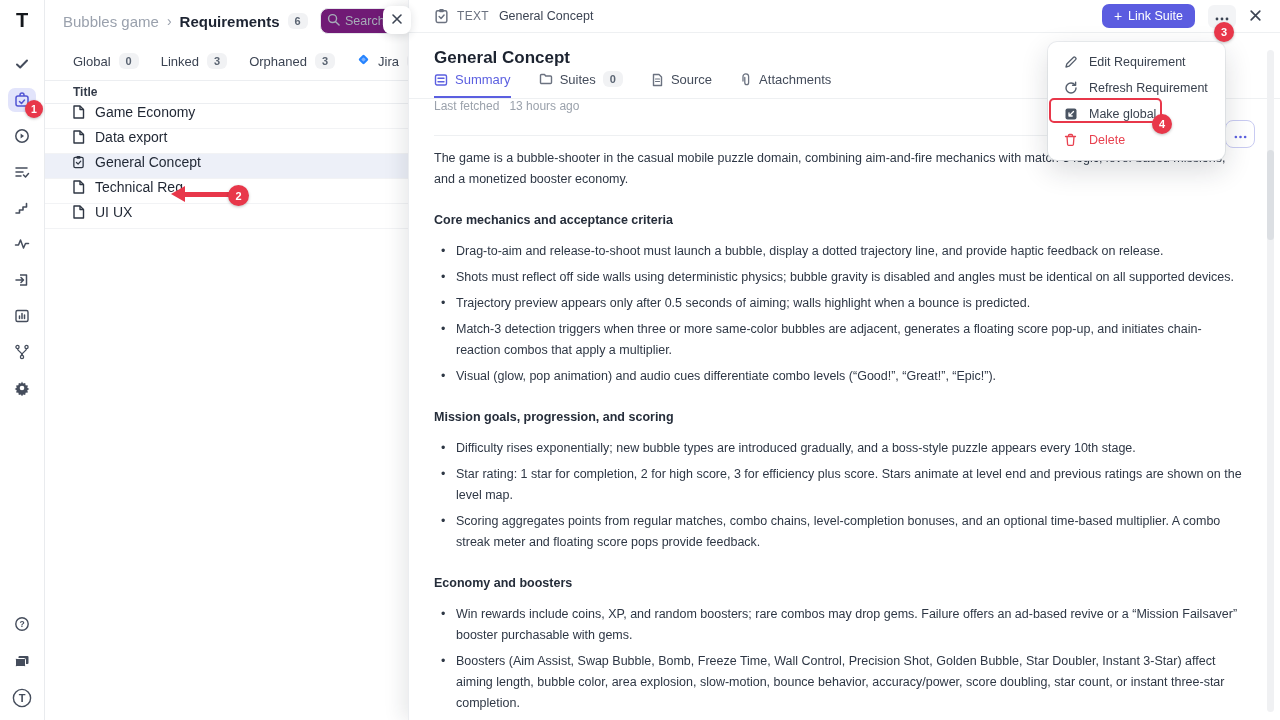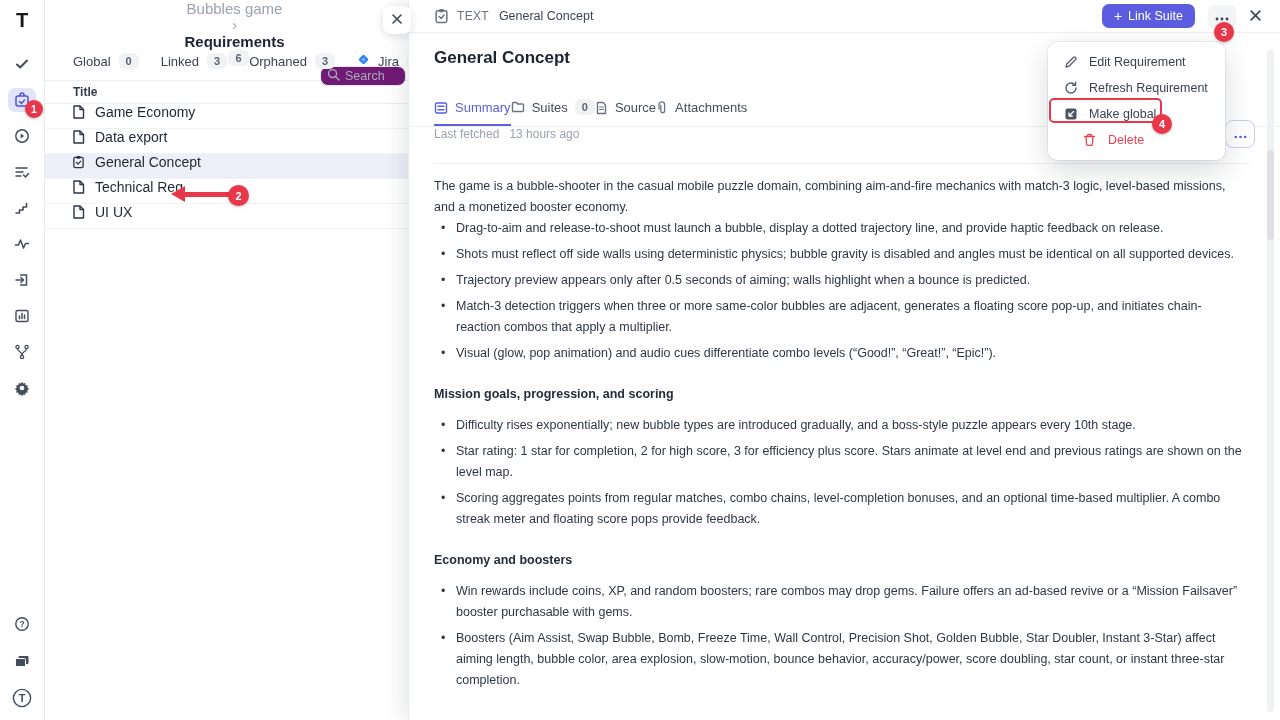--- a/index.html
+++ b/index.html
@@ -12,21 +12,21 @@
   .rail-logo { margin-top:10px; font-weight:bold; font-size:20px; color:#14171c; line-height:1; }
   .rail-icons { margin-top:22px; display:flex; flex-direction:column; align-items:center; gap:12px; }
   .rail-item { width:28px; height:24px; display:flex; align-items:center; justify-content:center;
     color:#454d5c; position:relative; border-radius:7px; cursor:pointer; }
   .rail-item.active { background:#e2e4fb; color:#5254d3; }
   .rail-bottom { margin-top:auto; margin-bottom:10px; display:flex; flex-direction:column; align-items:center; gap:13px; }
   .rail svg { display:block; }
 
   
   .list-panel { position:absolute; left:45px; top:0; bottom:0; width:371px; background:#fff; }
-  .list-head { display:flex; align-items:center; height:42px; padding:0 10px 0 18px;flex-direction:column; }
+  .list-head { display:flex; align-items:center; height:42px; padding:0 10px 0 18px; }
   .crumb-project { color:#9aa1ad; font-size:15px; }
   .crumb-sep { color:#9aa1ad; font-size:14px; margin:0 8px; }
   .crumb-current { color:#1d2432; font-size:15px; font-weight:bold; }
   .crumb-count { background:#f1f2f4; color:#5a6472; font-size:11px; font-weight:bold;
     border-radius:6px; padding:2px 7px; margin-left:8px; }
   .search-box { margin-left:auto; width:86px; height:26px; border:1px solid #e6e8ec; border-radius:8px;
     display:flex; align-items:center; padding:0 6px; color:#a6adb8; background:#701a75; }
   .search-box .ph { font-size:12.5px; color:#a6adb8; margin-left:5px; white-space:nowrap; overflow:hidden; }
 
   .filters { display:flex; align-items:center; height:38px; padding-left:28px; gap:22px; white-space:nowrap; }
@@ -53,21 +53,21 @@
   .d-head-right { margin-left:auto; display:flex; align-items:center; gap:13px; }
   .btn-link-suite { background:#5b5ce0; color:#fff; border:none; border-radius:7px; height:24px;
     padding:0 12px; font-size:12.5px; font-family:inherit; display:flex; align-items:center; gap:6px; cursor:pointer; }
   .btn-link-suite .plus { font-size:14px; line-height:1; }
   .btn-dots { width:28px; height:23px; background:#f3f4f6; border:none; border-radius:6px;
     display:flex; align-items:center; justify-content:center; cursor:pointer; color:#3c4453; }
   .btn-close { background:none; border:none; font-size:15px; color:#3c4453; cursor:pointer; display:flex; }
 
   .d-body { padding:0 0 0 25px; }
   .d-title { font-size:17px; font-weight:bold; color:#1c2330; margin-top:15px; }
-  .tabs { display:flex; align-items:flex-end; margin-top:31px; }
+  .tabs { display:flex; align-items:flex-end; gap:28px; margin-top:3px; }
   .tab { display:flex; align-items:center; gap:7px; font-size:13px; color:#444c5b;
     padding-bottom:9px; border-bottom:2px solid transparent; cursor:pointer; }
   .tab .tic { color:#6b7280; display:flex; }
   .tab.active { color:#5b5fe0; border-bottom-color:#5b5fe0; }
   .tab.active .tic { color:#5b5fe0; }
   .tab .cnt { background:#f1f2f4; color:#5a6472; font-size:11px; font-weight:bold; border-radius:6px; padding:2px 7px; }
   .tabs-divider { border-bottom:1px solid #eef0f2; margin-left:-25px; }
   .meta-row { height:37px; display:flex; gap:10px; font-size:12px; color:#9ba2ac;
     border-bottom:1px solid #eef0f2; margin-right:30px; }
 
@@ -87,21 +87,21 @@
   .search-clear { position:absolute; left:383px; top:6px; width:28px; height:28px; background:#fff;
     border:none; border-radius:8px; box-shadow:0 2px 8px rgba(30,35,50,.14); z-index:11;
     display:flex; align-items:center; justify-content:center; color:#3c4453; cursor:pointer; }
 
   
   .menu { position:absolute; left:1048px; top:42px; width:177px; background:#fff; border-radius:9px;
     box-shadow:0 10px 28px rgba(25,30,45,.16), 0 0 0 1px #eef0f2; z-index:20; padding:7px 0; }
   .menu-item { display:flex; align-items:center; gap:11px; height:26px; padding:0 15px;
     font-size:12.5px; color:#3a424f; cursor:pointer; }
   .menu-item .mic { width:15px; display:flex; justify-content:center; color:#555e6c; }
-  .menu-item.danger { color:#e8414f;margin-left:19px; }
+  .menu-item.danger { color:#e8414f; }
   .menu-item.danger .mic { color:#e8414f; }
 
   .inline-dots-btn { position:absolute; left:1225px; top:120px; width:30px; height:28px; background:#fff;
     border:1px solid #c9cbf2; border-radius:8px; z-index:12; display:flex; align-items:center;
     justify-content:center; color:#5b5fe0; cursor:pointer; }
 
   
   .ann { position:absolute; z-index:30; pointer-events:none; }
   .ann-badge { width:20px; height:20px; border-radius:50%; background:#e8374a; color:#fff;
     font-size:11px; font-weight:bold; display:flex; align-items:center; justify-content:center;
@@ -406,20 +406,21 @@
     <div class="tabs-divider"></div>
 
     <div class="meta-row">
       <span>Last fetched</span>
       <span>13 hours ago</span>
     </div>
 
     <div class="content">
       <p class="intro">The game is a bubble-shooter in the casual mobile puzzle domain, combining aim-and-fire mechanics with match-3 logic, level-based missions, and a monetized booster economy.</p>
 
+      <h4>Core mechanics and acceptance criteria</h4>
       <ul>
         <li>Drag-to-aim and release-to-shoot must launch a bubble, display a dotted trajectory line, and provide haptic feedback on release.</li>
         <li>Shots must reflect off side walls using deterministic physics; bubble gravity is disabled and angles must be identical on all supported devices.</li>
         <li>Trajectory preview appears only after 0.5 seconds of aiming; walls highlight when a bounce is predicted.</li>
         <li>Match-3 detection triggers when three or more same-color bubbles are adjacent, generates a floating score pop-up, and initiates chain-reaction combos that apply a multiplier.</li>
         <li>Visual (glow, pop animation) and audio cues differentiate combo levels (“Good!”, “Great!”, “Epic!”).</li>
       </ul>
 
       <h4>Mission goals, progression, and scoring</h4>
       <ul>

